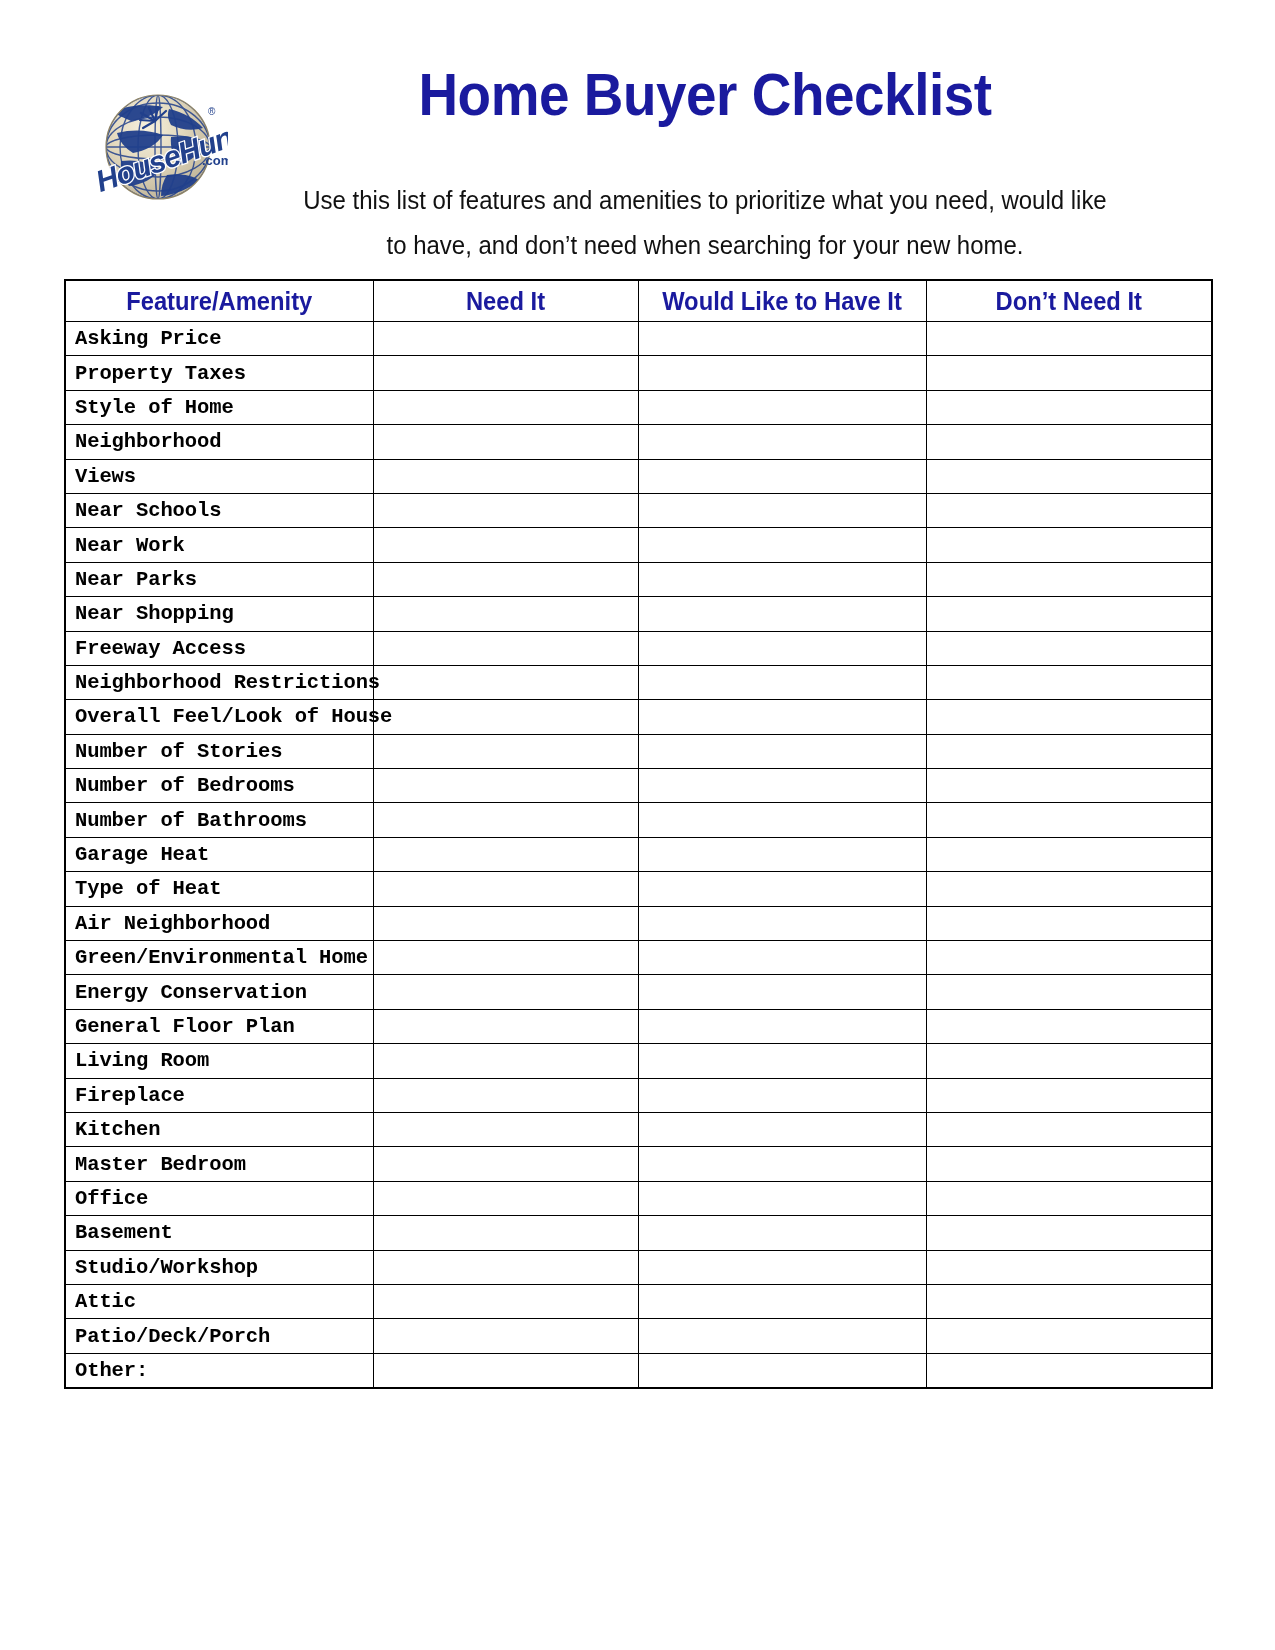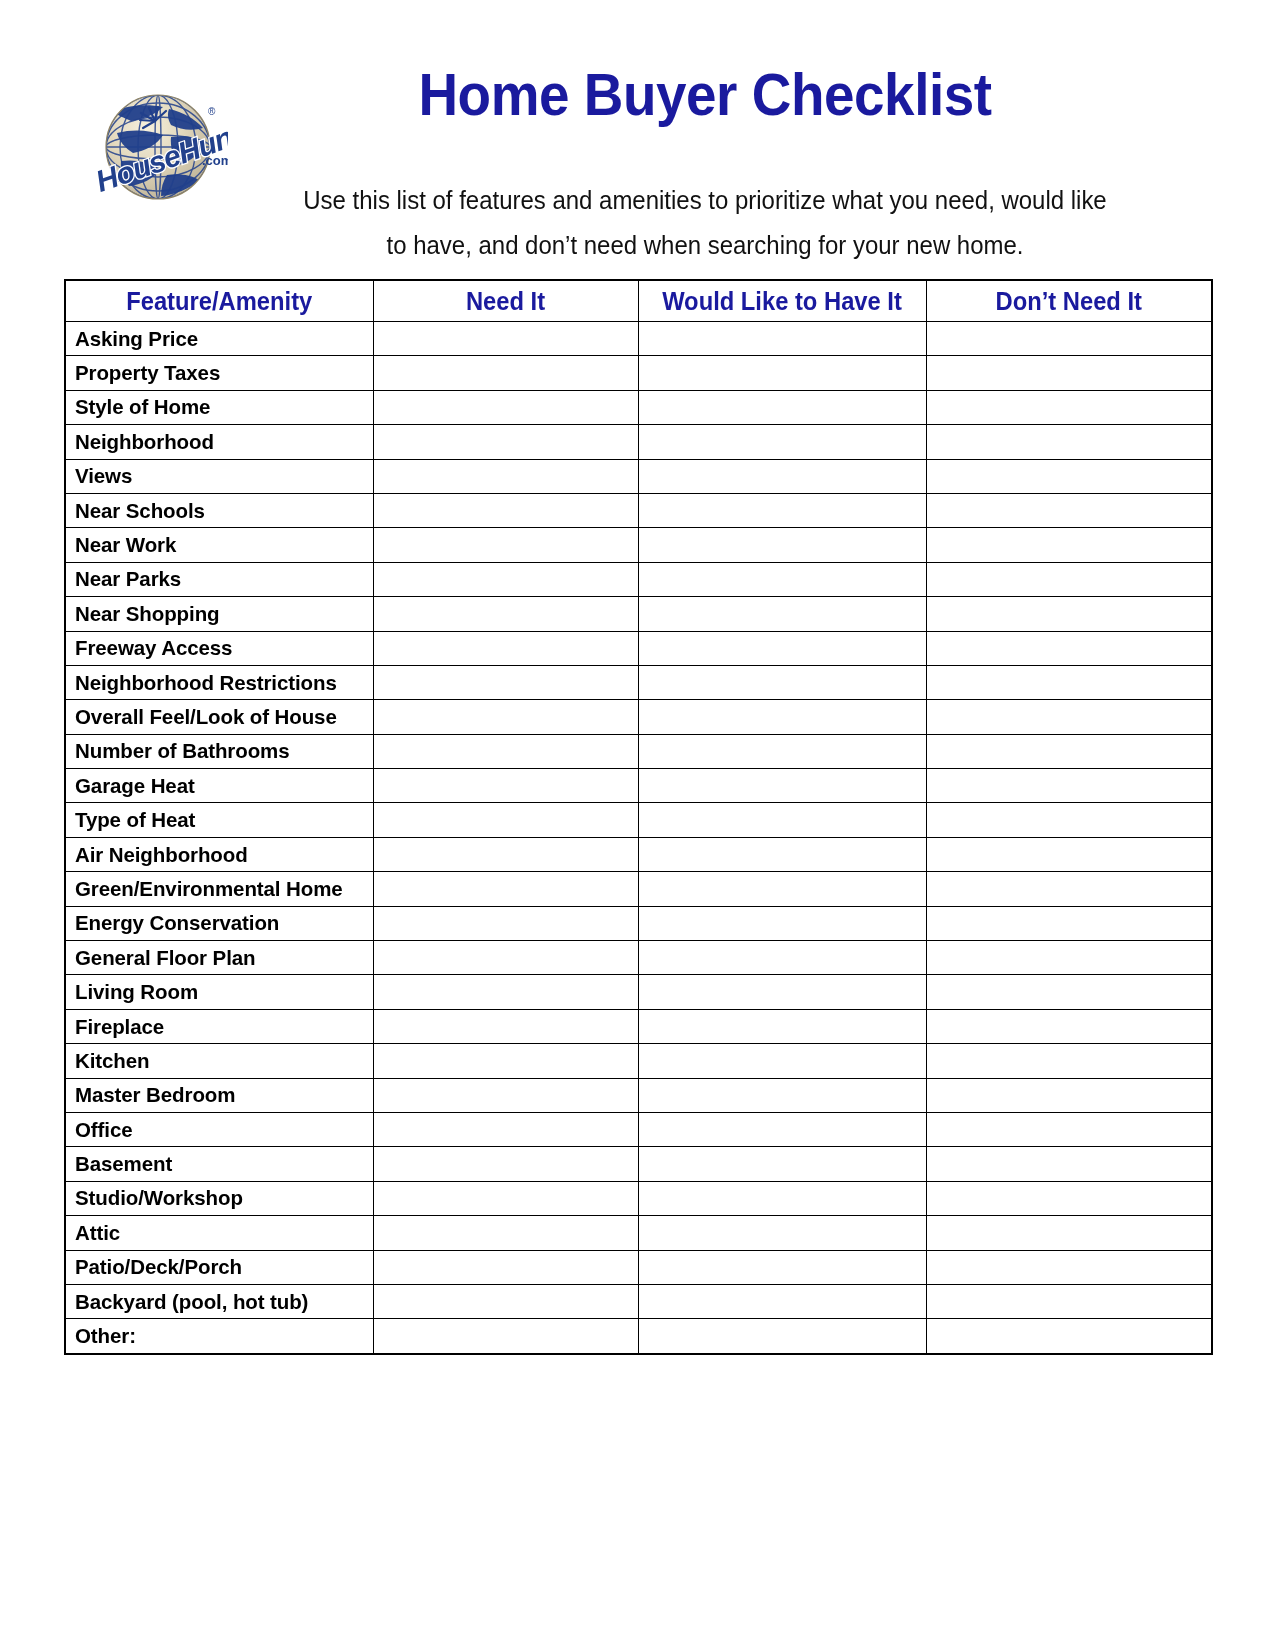--- a/index.html
+++ b/index.html
@@ -113,21 +113,21 @@
 
   tbody td {
     height: 33.4px;
   }
   tbody td.feature-cell {
     text-align: left;
     padding-left: 9px;
     font-size: 20.5px;
     font-weight: bold;
     color: #000000;
-    font-family: Liberation Sans, sans-serif;
+    font-family: Liberation Mono, monospace;
     white-space: nowrap;
     letter-spacing: -0.1px;
   }
   tbody td.blank-cell { background: #ffffff; }
 
   tbody tr:last-child td { }
 </style>
 </head>
 <body>
 
@@ -285,20 +285,32 @@
             <td class="blank-cell"></td>
             <td class="blank-cell"></td>
           </tr>
           <tr>
             <td class="feature-cell">Overall Feel/Look of House</td>
             <td class="blank-cell"></td>
             <td class="blank-cell"></td>
             <td class="blank-cell"></td>
           </tr>
           <tr>
+            <td class="feature-cell">Number of Stories</td>
+            <td class="blank-cell"></td>
+            <td class="blank-cell"></td>
+            <td class="blank-cell"></td>
+          </tr>
+          <tr>
+            <td class="feature-cell">Number of Bedrooms</td>
+            <td class="blank-cell"></td>
+            <td class="blank-cell"></td>
+            <td class="blank-cell"></td>
+          </tr>
+          <tr>
             <td class="feature-cell">Number of Bathrooms</td>
             <td class="blank-cell"></td>
             <td class="blank-cell"></td>
             <td class="blank-cell"></td>
           </tr>
           <tr>
             <td class="feature-cell">Garage Heat</td>
             <td class="blank-cell"></td>
             <td class="blank-cell"></td>
             <td class="blank-cell"></td>
@@ -376,26 +388,20 @@
             <td class="blank-cell"></td>
           </tr>
           <tr>
             <td class="feature-cell">Attic</td>
             <td class="blank-cell"></td>
             <td class="blank-cell"></td>
             <td class="blank-cell"></td>
           </tr>
           <tr>
             <td class="feature-cell">Patio/Deck/Porch</td>
-            <td class="blank-cell"></td>
-            <td class="blank-cell"></td>
-            <td class="blank-cell"></td>
-          </tr>
-          <tr>
-            <td class="feature-cell">Backyard (pool, hot tub)</td>
             <td class="blank-cell"></td>
             <td class="blank-cell"></td>
             <td class="blank-cell"></td>
           </tr>
           <tr>
             <td class="feature-cell">Other:</td>
             <td class="blank-cell"></td>
             <td class="blank-cell"></td>
             <td class="blank-cell"></td>
           </tr>

